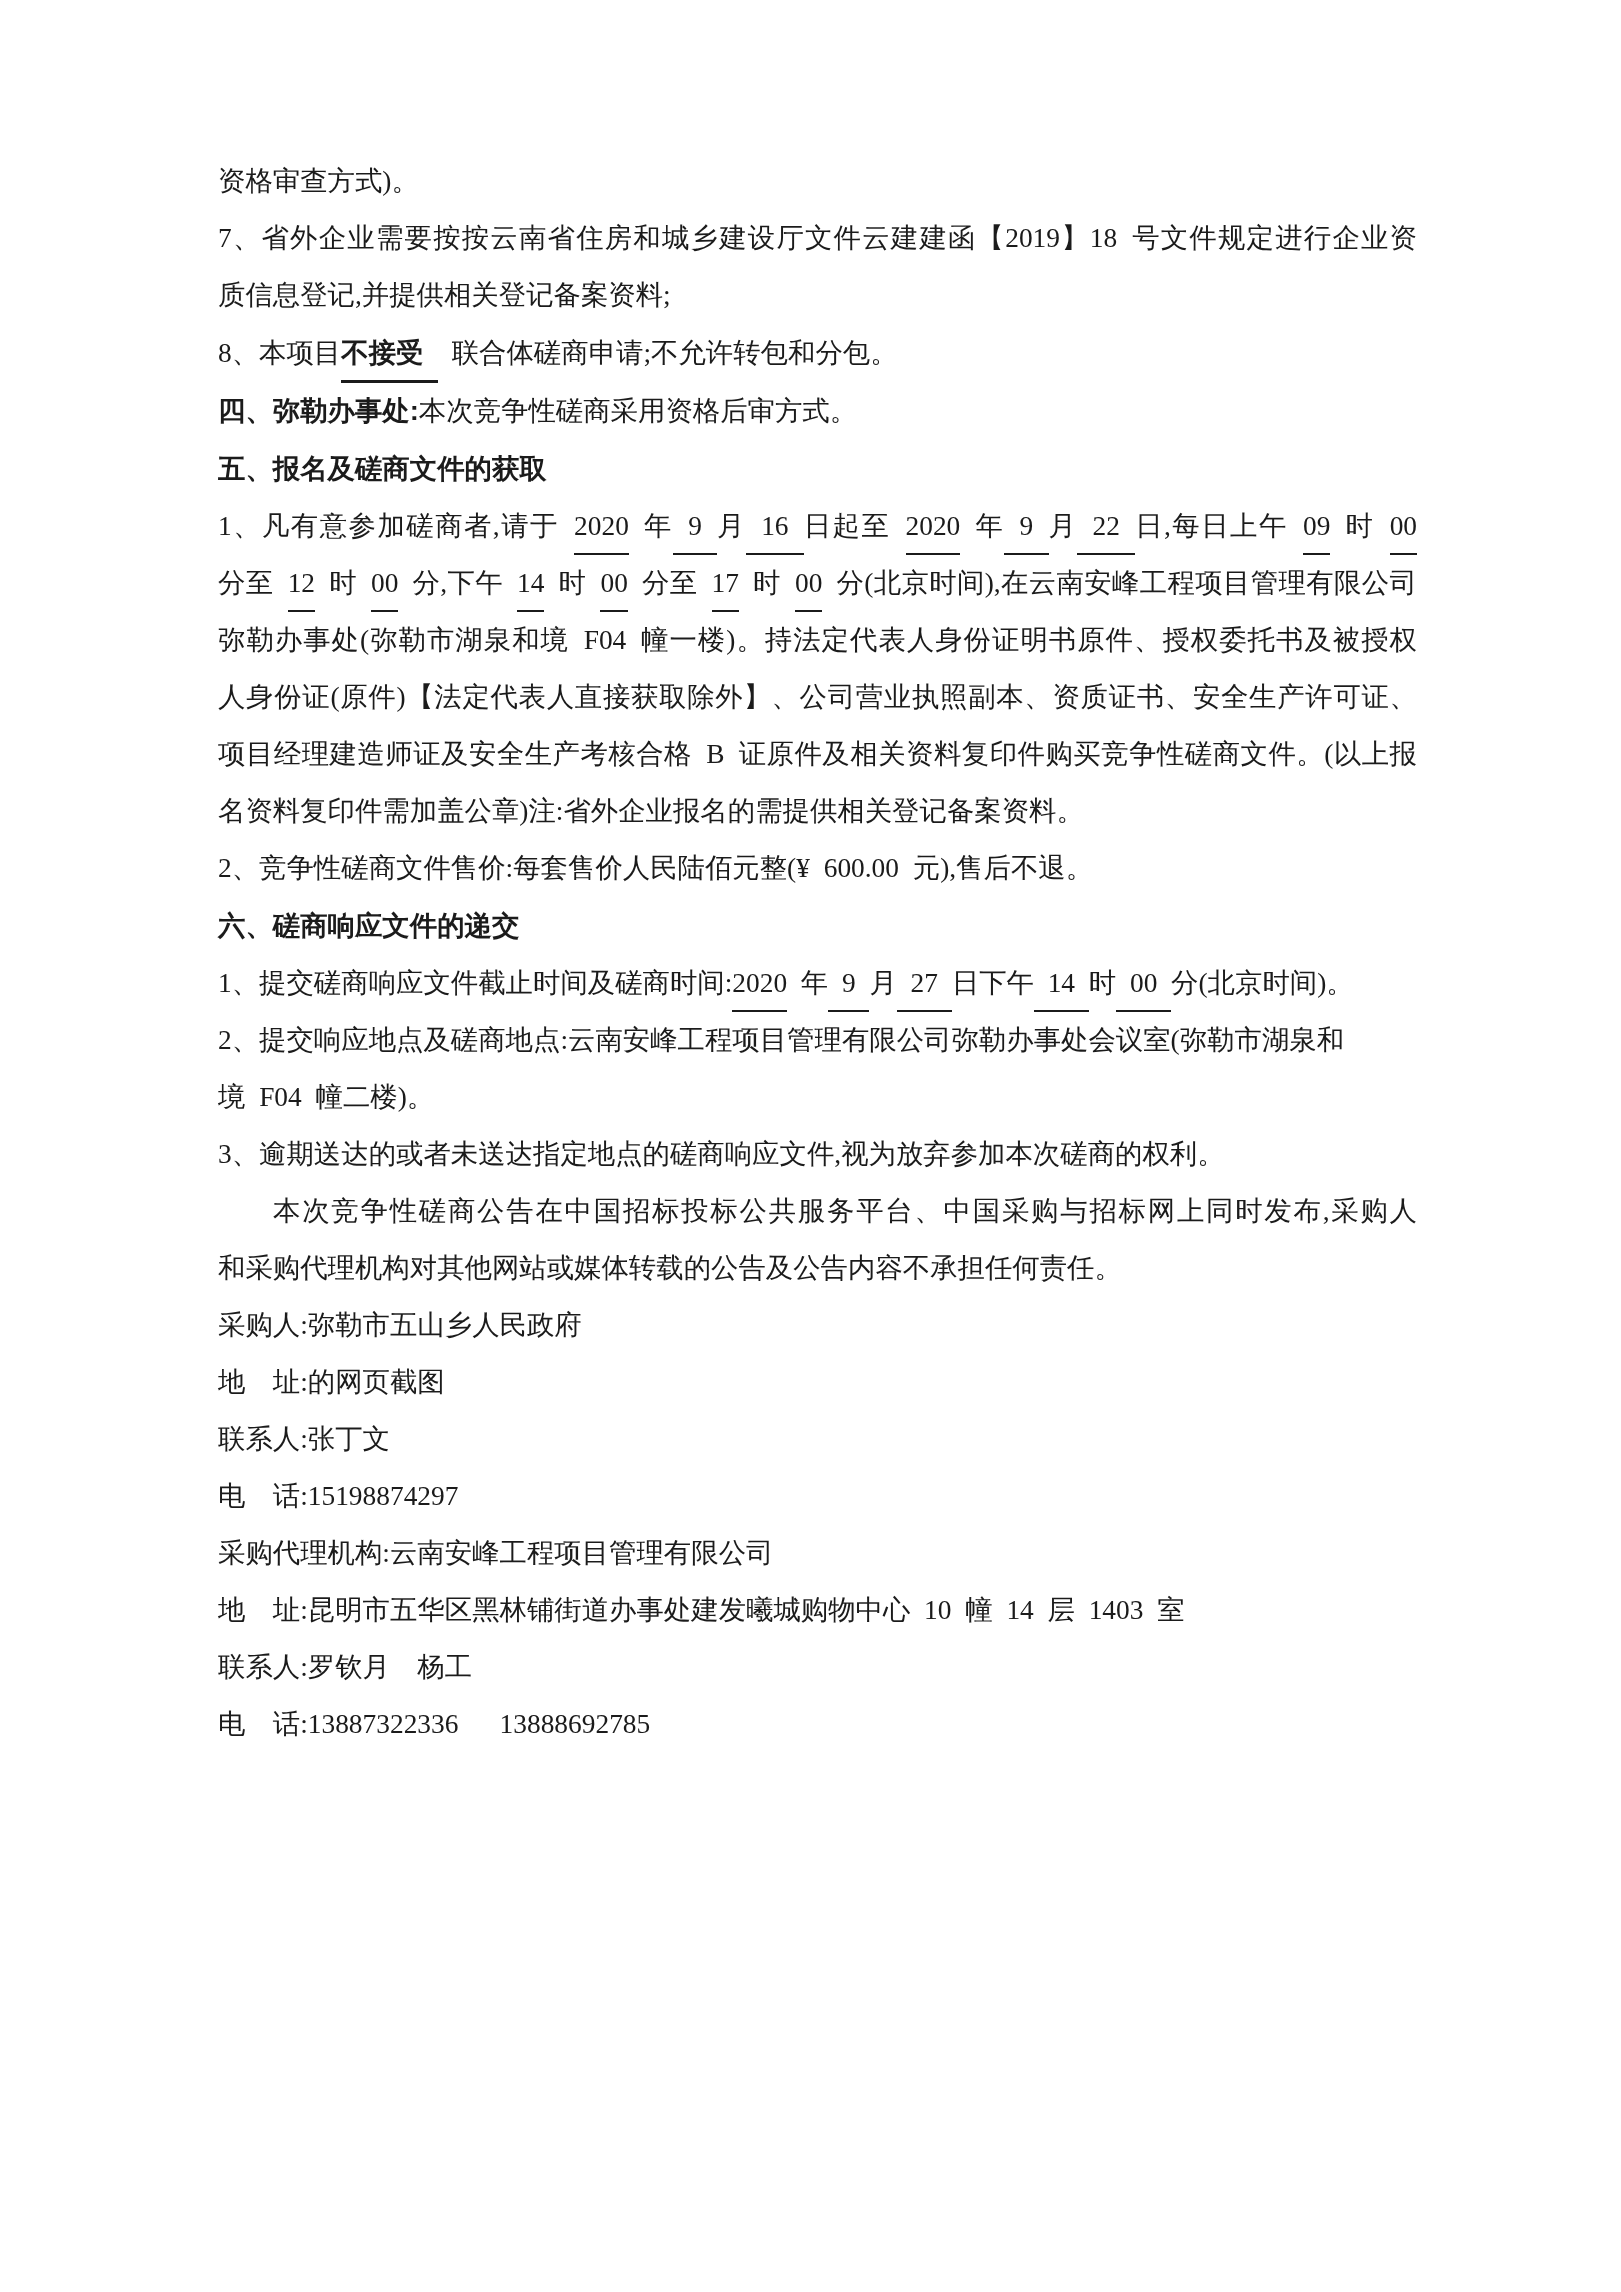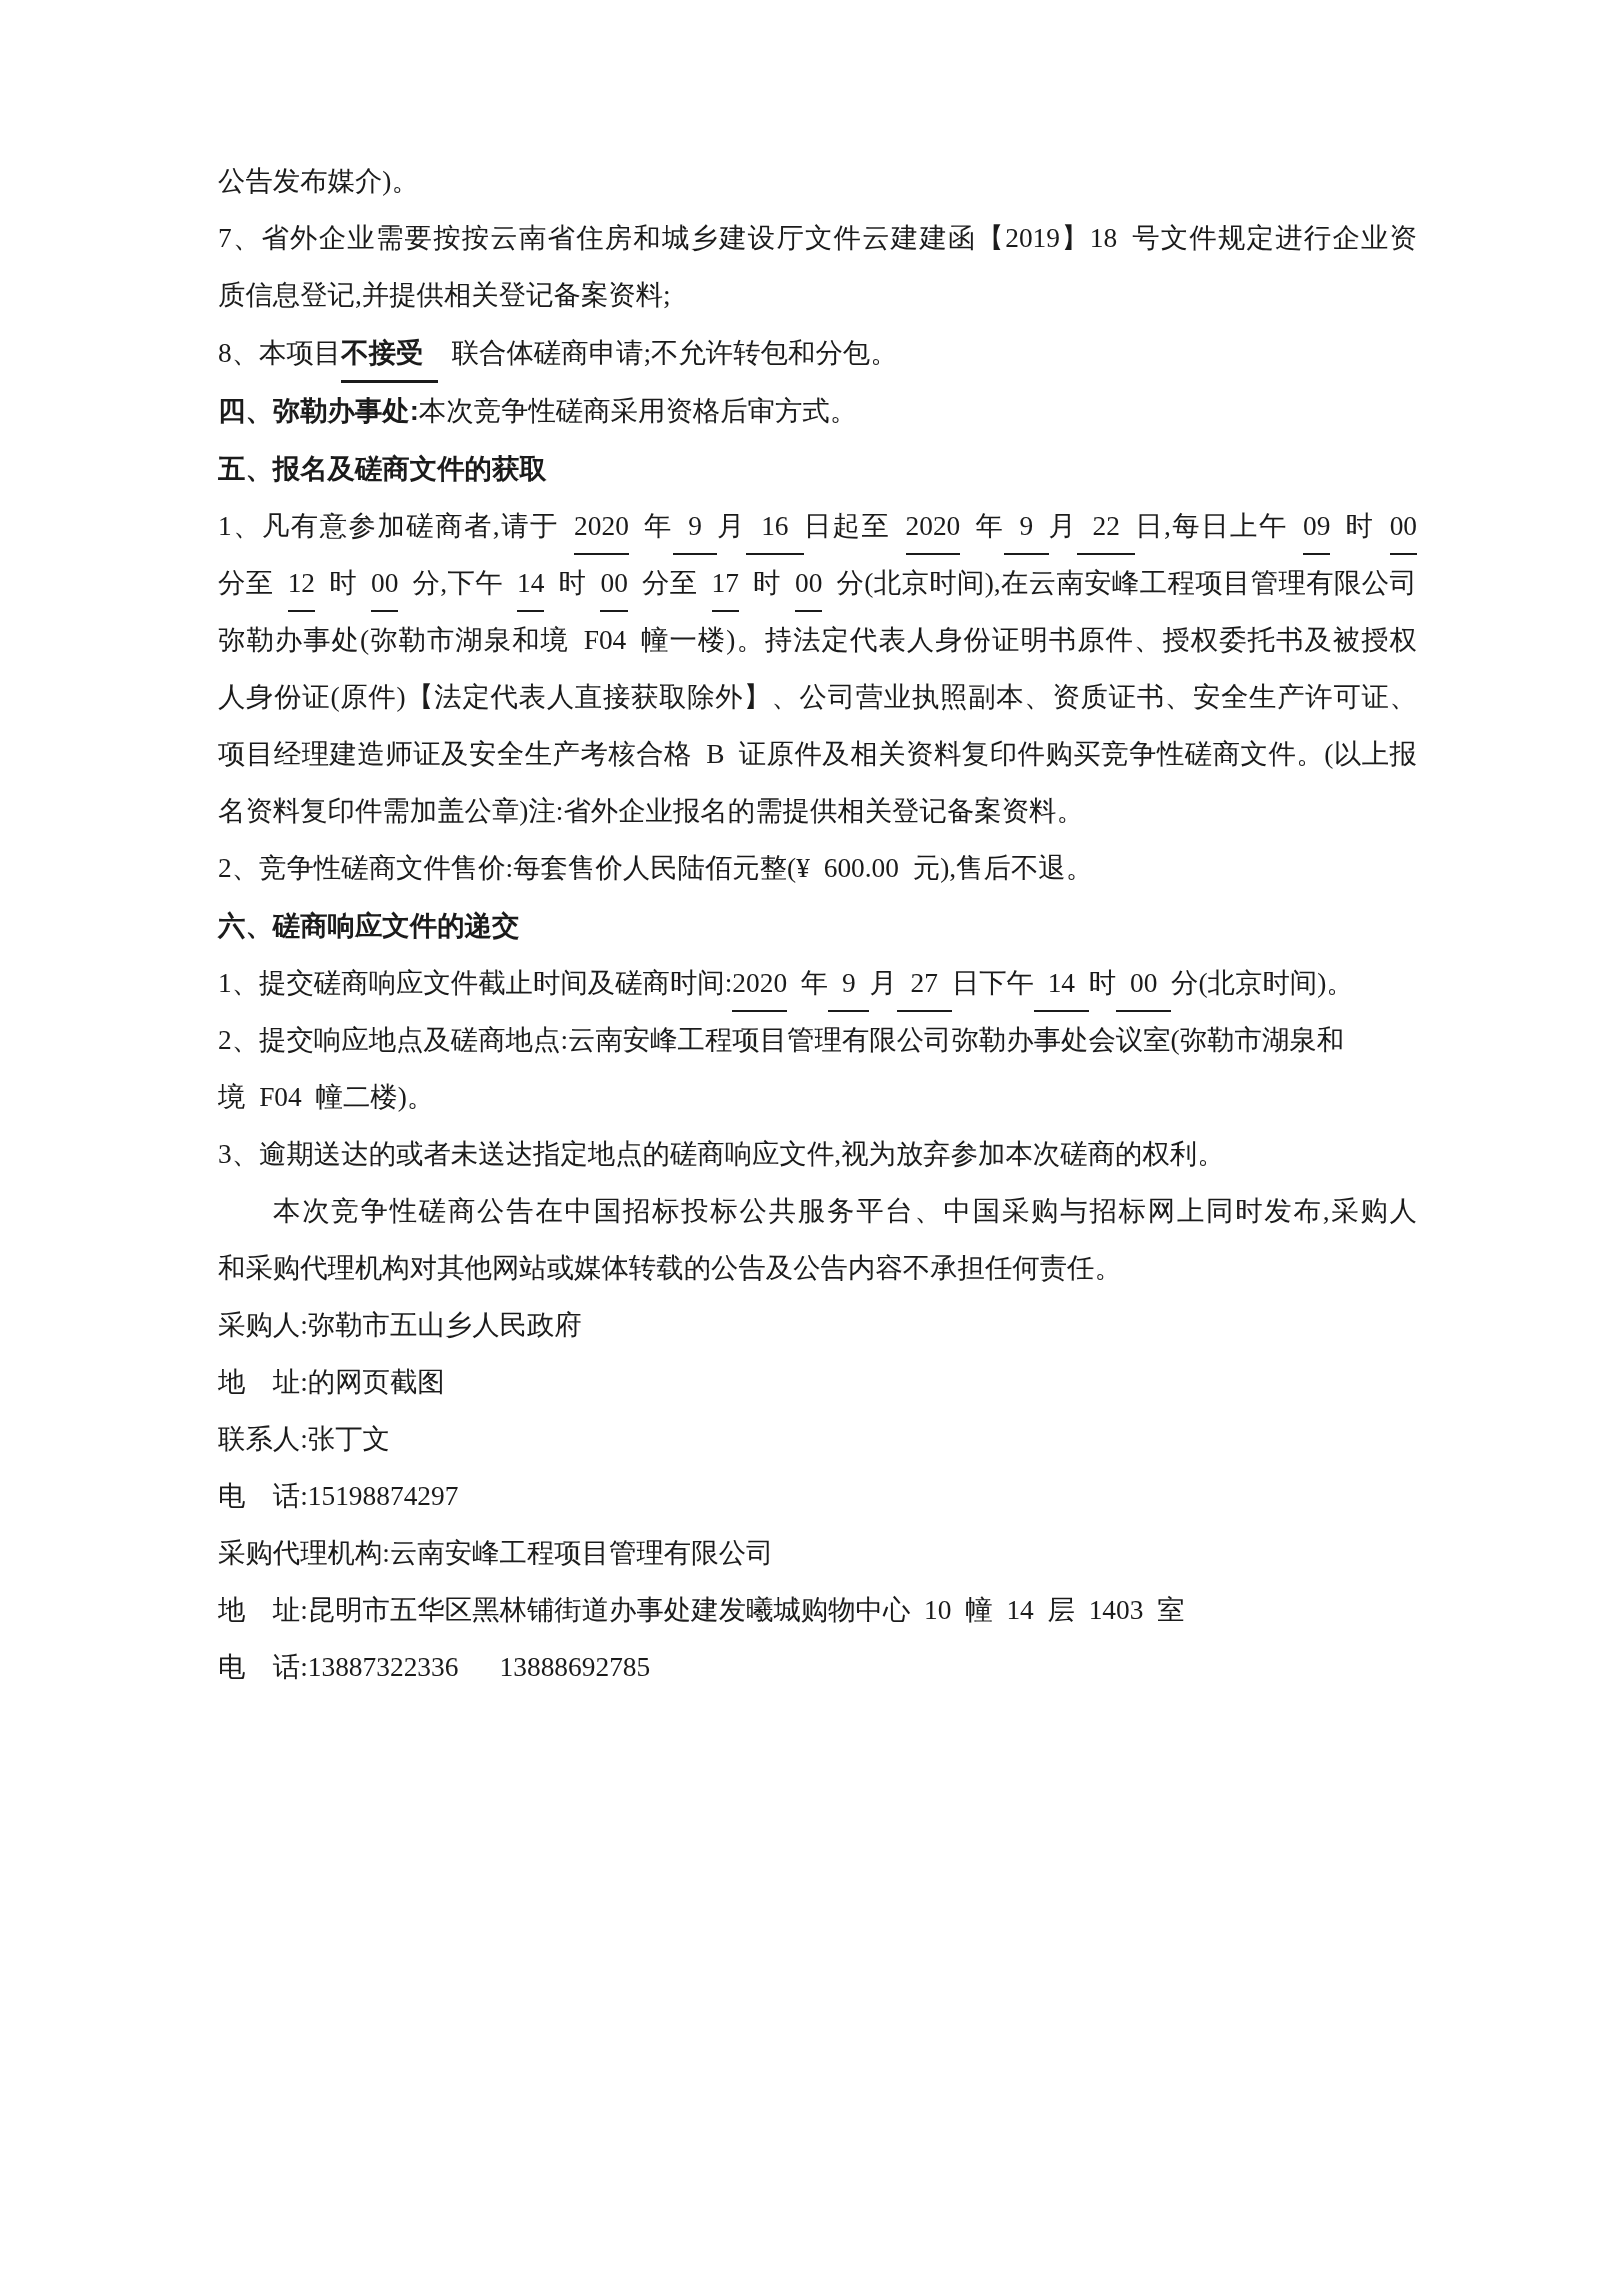--- a/index.html
+++ b/index.html
@@ -45,21 +45,21 @@
     padding-bottom: 12px;
   }
   .seg.b.u {
     border-bottom-width: 3.9px;
   }
 </style>
 </head>
 <body>
 
 <main class="doc">
-  <p class="line"><span class="seg">公告发布媒介)。</span></p>
+  <p class="line"><span class="seg">资格审查方式)。</span></p>
   <p class="line fill"><span class="seg">7、省外企业需要按按云南省住房和城乡建设厅文件云建建函【2019】18 号文件规定进行企业资</span></p>
   <p class="line"><span class="seg">质信息登记,并提供相关登记备案资料;</span></p>
   <p class="line"><span class="seg">8、本项目</span><span class="seg b u">不接受 </span><span class="seg"> 联合体磋商申请;不允许转包和分包。</span></p>
   <p class="line"><span class="seg b">四、弥勒办事处:</span><span class="seg">本次竞争性磋商采用资格后审方式。</span></p>
   <p class="line"><span class="seg b">五、报名及磋商文件的获取</span></p>
   <p class="line fill"><span class="seg">1、凡有意参加磋商者,请于 </span><span class="seg u">2020</span><span class="seg"> 年</span><span class="seg u"> 9 </span><span class="seg">月</span><span class="seg u"> 16 </span><span class="seg">日起至 </span><span class="seg u">2020</span><span class="seg"> 年</span><span class="seg u"> 9 </span><span class="seg">月</span><span class="seg u"> 22 </span><span class="seg">日,每日上午 </span><span class="seg u">09</span><span class="seg"> 时 </span><span class="seg u">00</span></p>
   <p class="line fill"><span class="seg">分至 </span><span class="seg u">12</span><span class="seg"> 时 </span><span class="seg u">00</span><span class="seg"> 分,下午 </span><span class="seg u">14</span><span class="seg"> 时 </span><span class="seg u">00</span><span class="seg"> 分至 </span><span class="seg u">17</span><span class="seg"> 时 </span><span class="seg u">00</span><span class="seg"> 分(北京时间),在云南安峰工程项目管理有限公司</span></p>
   <p class="line fill"><span class="seg">弥勒办事处(弥勒市湖泉和境 F04 幢一楼)。持法定代表人身份证明书原件、授权委托书及被授权</span></p>
   <p class="line fill"><span class="seg">人身份证(原件)【法定代表人直接获取除外】、公司营业执照副本、资质证书、安全生产许可证、</span></p>
   <p class="line fill"><span class="seg">项目经理建造师证及安全生产考核合格 B 证原件及相关资料复印件购买竞争性磋商文件。(以上报</span></p>
@@ -71,15 +71,16 @@
   <p class="line"><span class="seg">境 F04 幢二楼)。</span></p>
   <p class="line"><span class="seg">3、逾期送达的或者未送达指定地点的磋商响应文件,视为放弃参加本次磋商的权利。</span></p>
   <p class="line fill indent"><span class="seg">本次竞争性磋商公告在中国招标投标公共服务平台、中国采购与招标网上同时发布,采购人</span></p>
   <p class="line"><span class="seg">和采购代理机构对其他网站或媒体转载的公告及公告内容不承担任何责任。</span></p>
   <p class="line"><span class="seg">采购人:弥勒市五山乡人民政府</span></p>
   <p class="line"><span class="seg">地　址:的网页截图</span></p>
   <p class="line"><span class="seg">联系人:张丁文</span></p>
   <p class="line"><span class="seg">电　话:15198874297</span></p>
   <p class="line"><span class="seg">采购代理机构:云南安峰工程项目管理有限公司</span></p>
   <p class="line"><span class="seg">地　址:昆明市五华区黑林铺街道办事处建发曦城购物中心 10 幢 14 层 1403 室</span></p>
+  <p class="line"><span class="seg">联系人:罗钦月　杨工</span></p>
   <p class="line"><span class="seg">电　话:13887322336　 13888692785</span></p>
 </main>
 
 
 </body></html>

